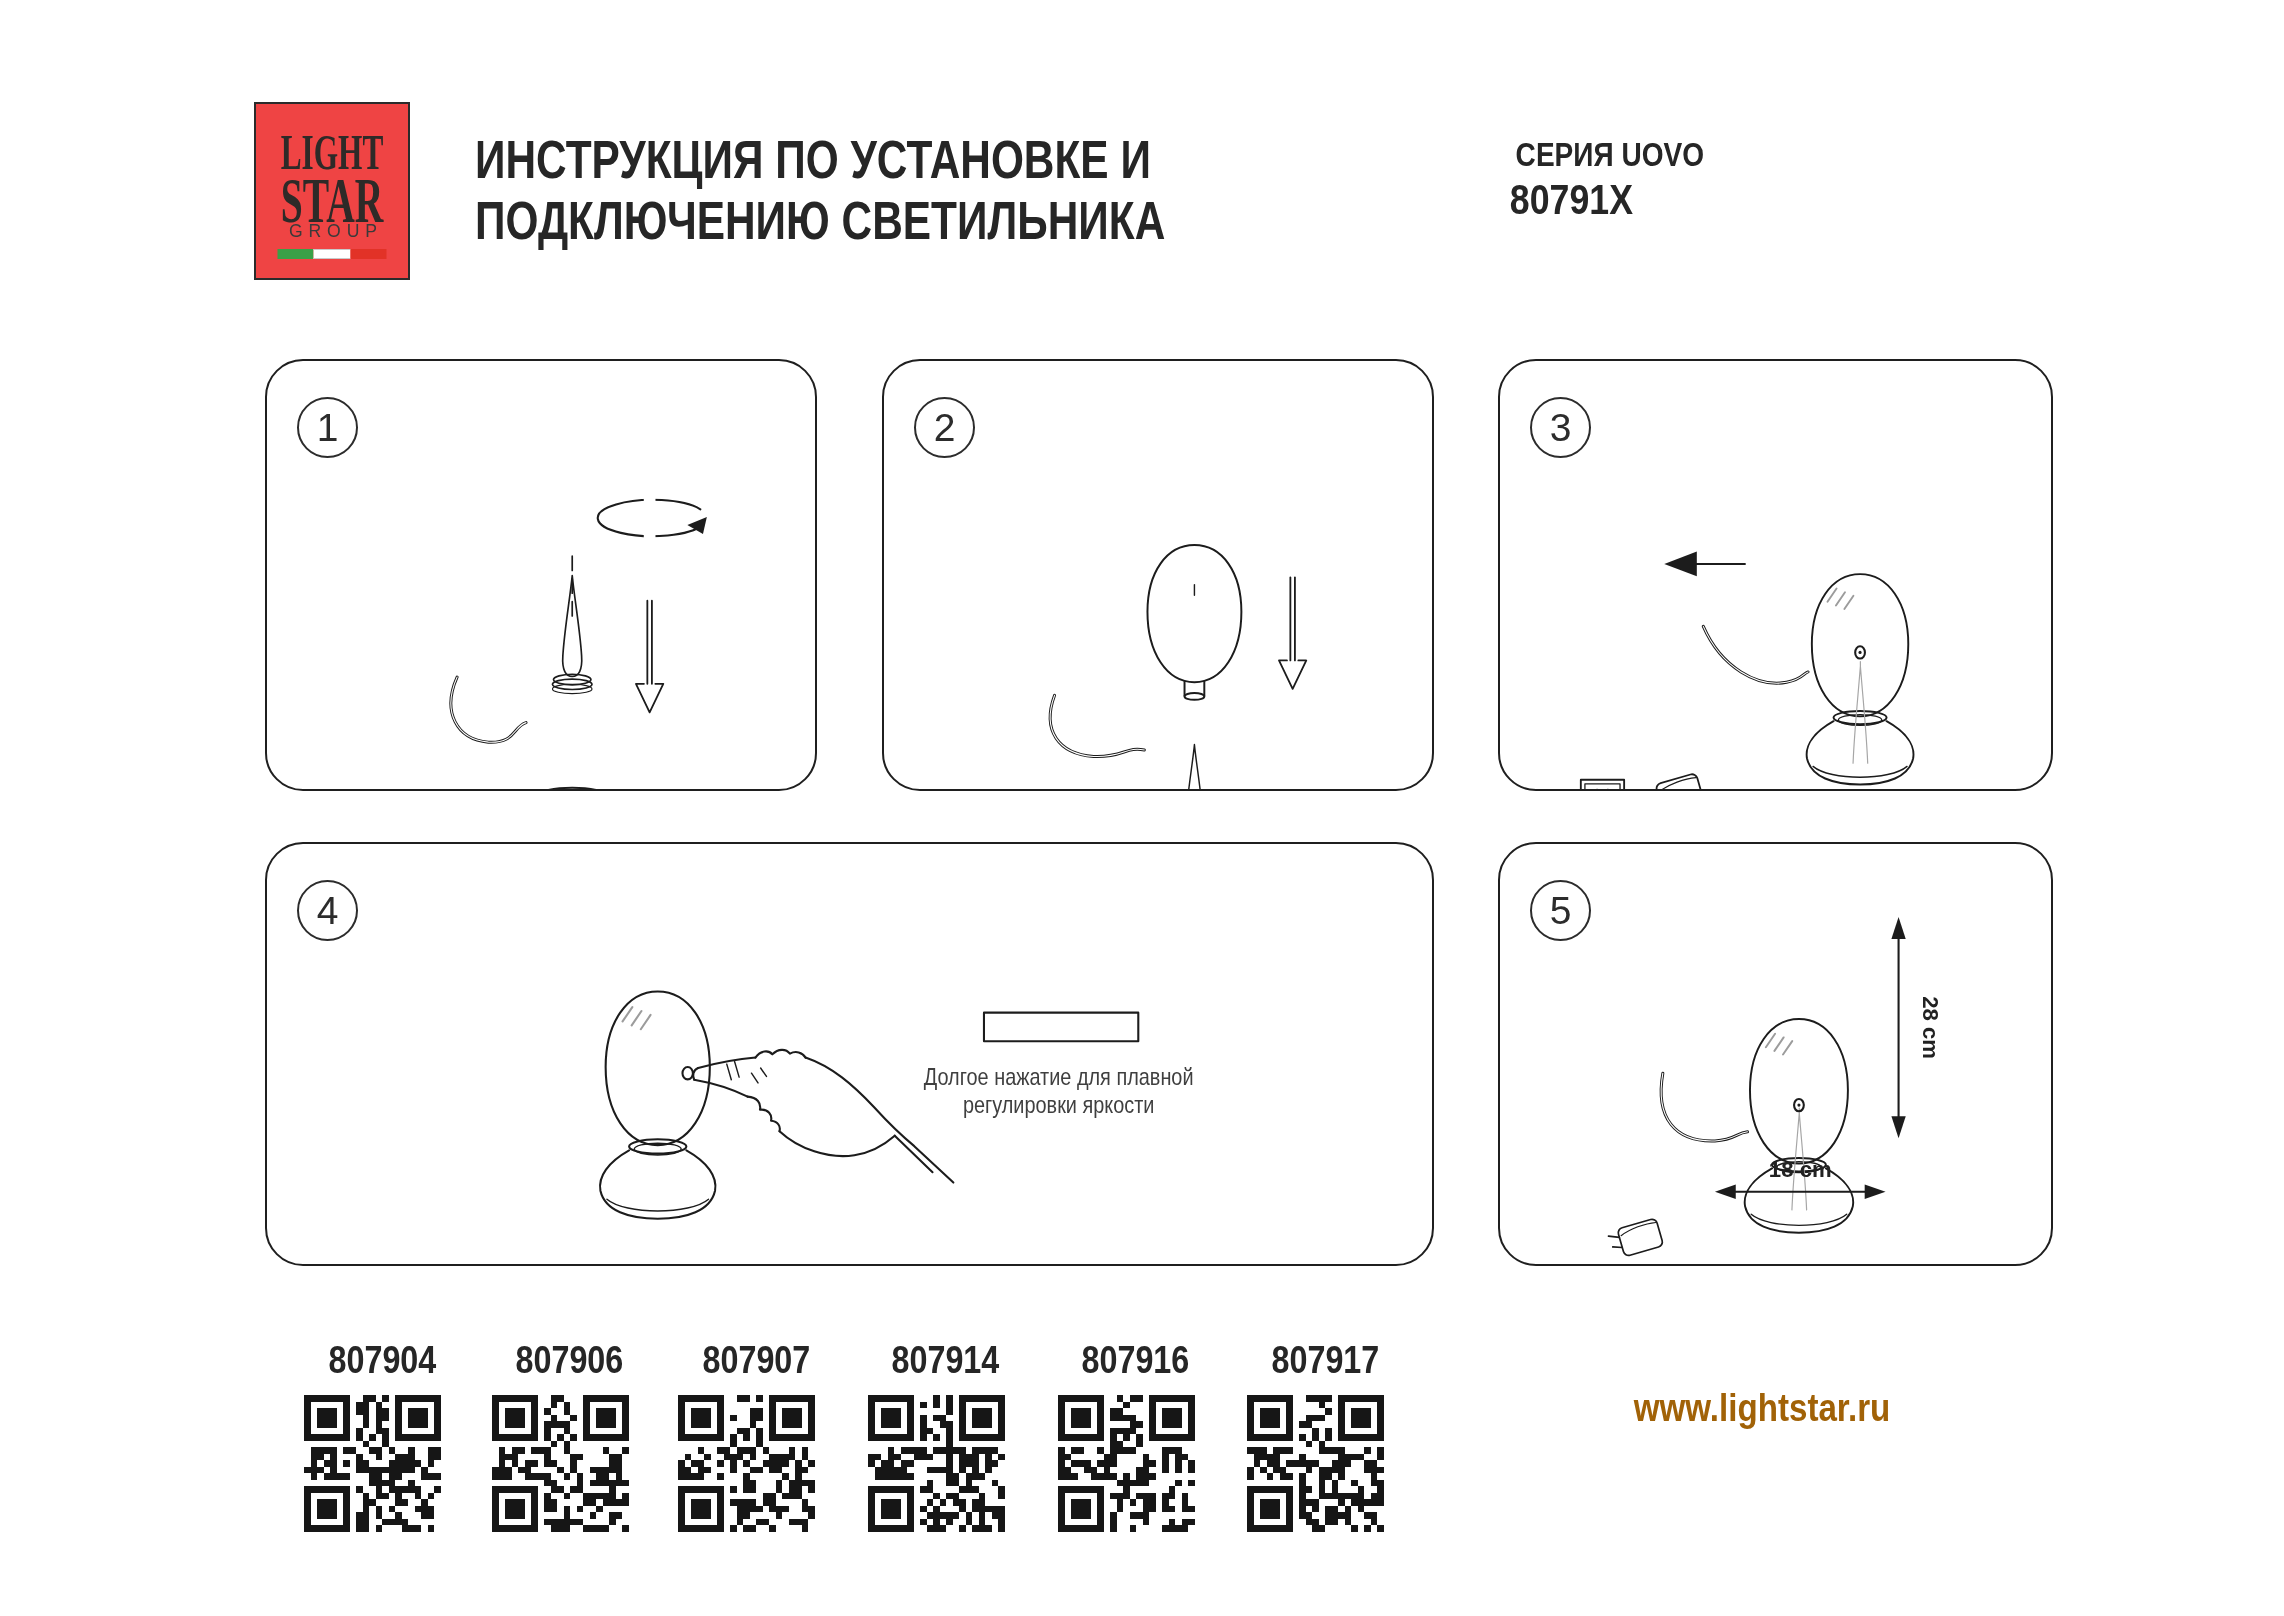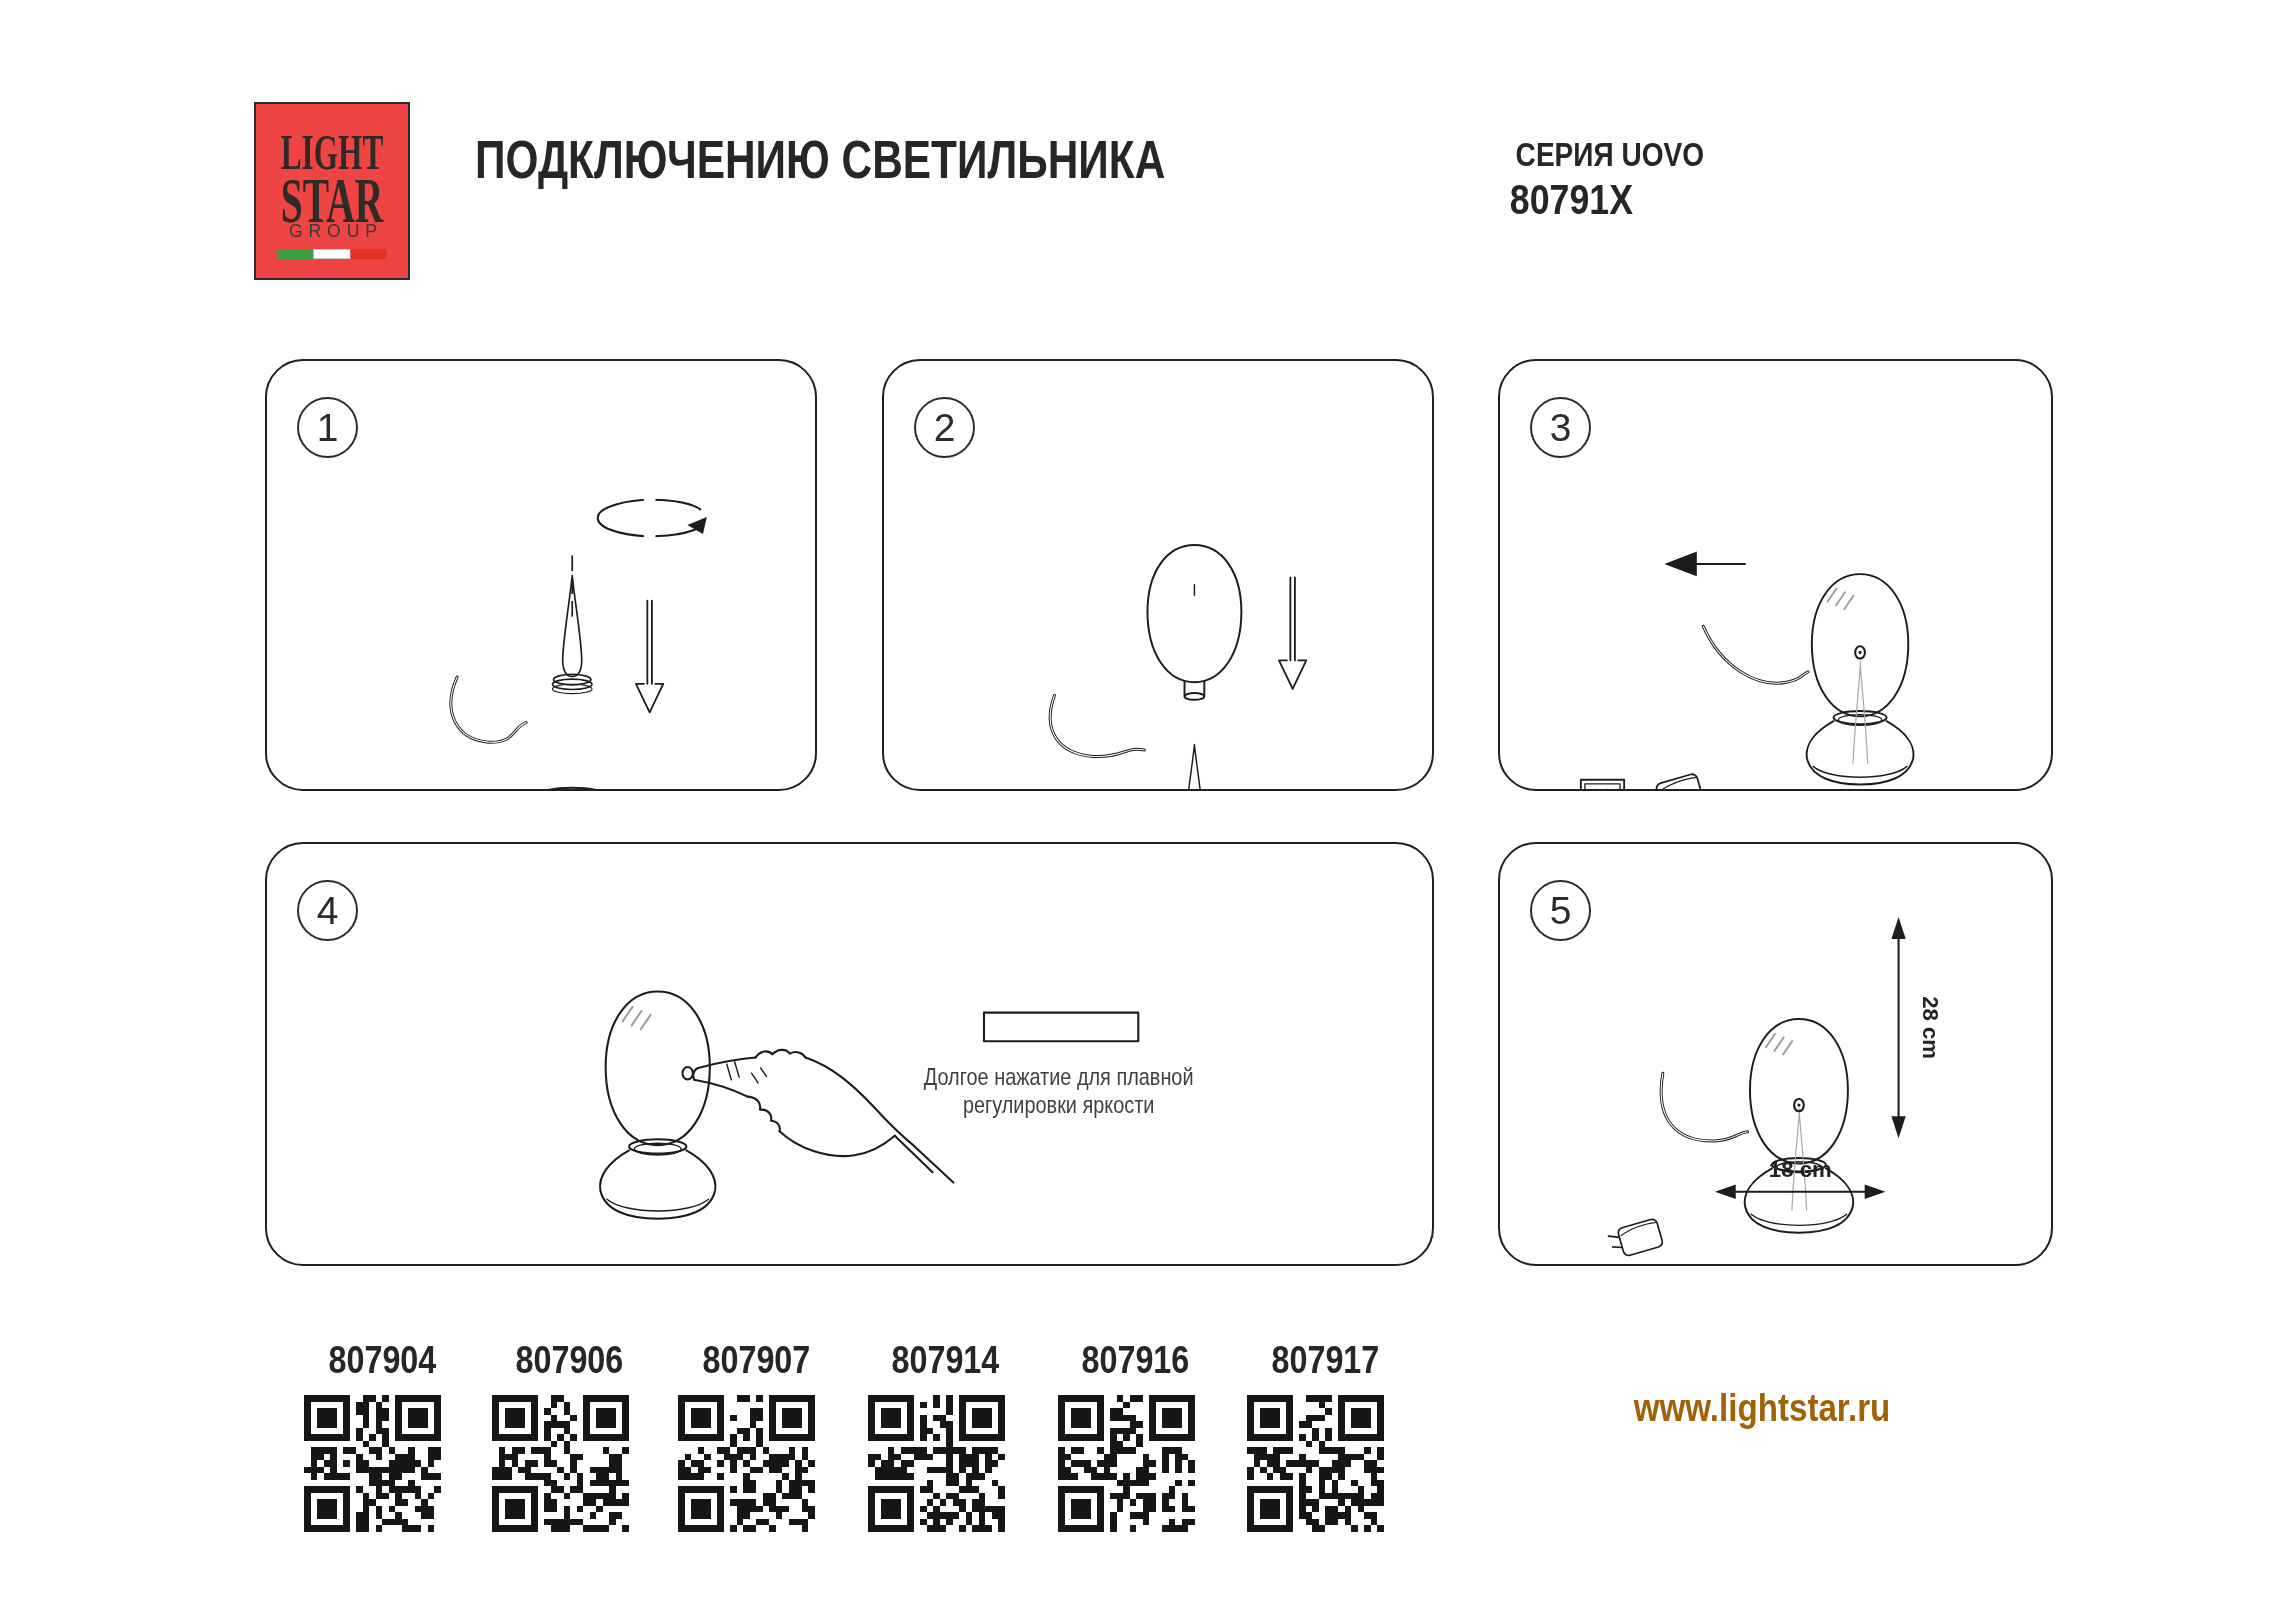--- a/index.html
+++ b/index.html
@@ -97,20 +97,21 @@
   <div class="logo-line logo-l2">STAR</div>
   <div class="logo-line logo-l3">GROUP</div>
   <div class="flag">
     <div style="background: rgb(58, 160, 71);"></div>
     <div class="fw"></div>
     <div style="background: rgb(226, 50, 39);"></div>
   </div>
 </div>
 
 <div class="title">
+  <div><span class="condX">ИНСТРУКЦИЯ ПО УСТАНОВКЕ И</span></div>
   <div><span class="condX">ПОДКЛЮЧЕНИЮ СВЕТИЛЬНИКА</span></div>
 </div>
 
 <div class="series">
   <div class="s1"><span class="condC">СЕРИЯ UOVO</span></div>
   <div class="s2"><span class="condC">80791X</span></div>
 </div>
 
 <div class="panel" style="left:265px;top:359px;width:548px;height:428px;">
   <svg class="draw" viewBox="0 0 842 658">

